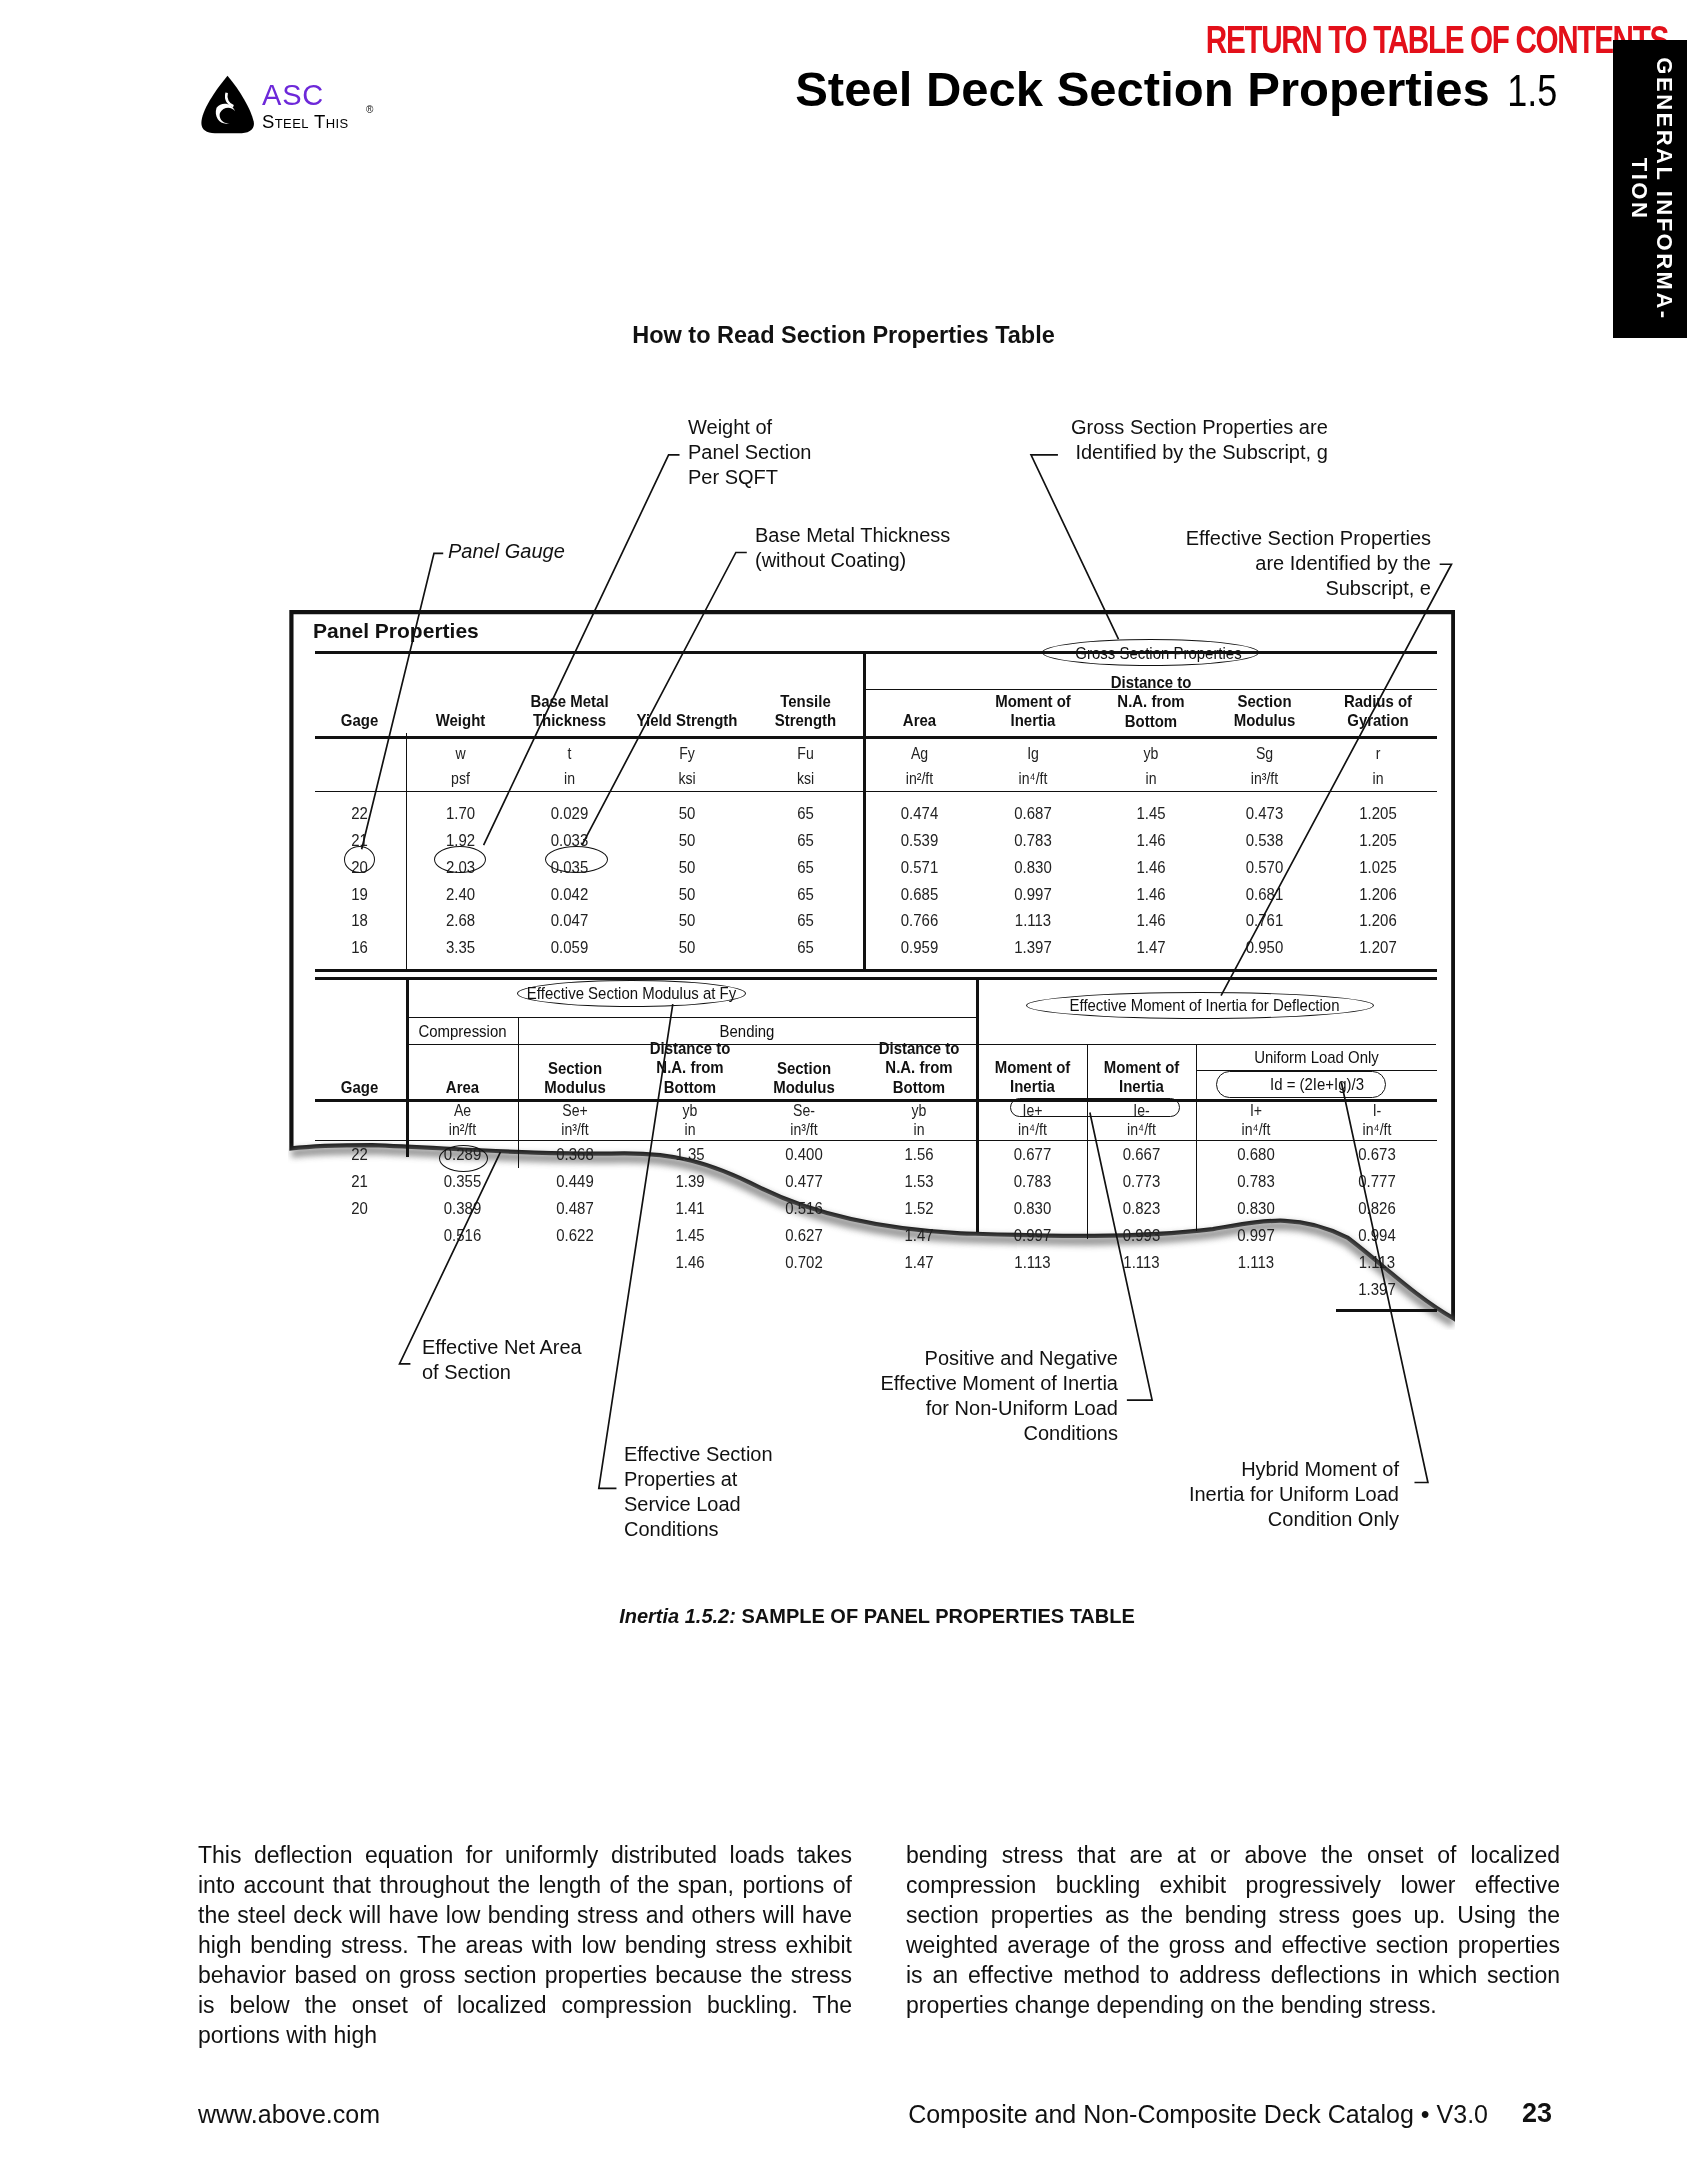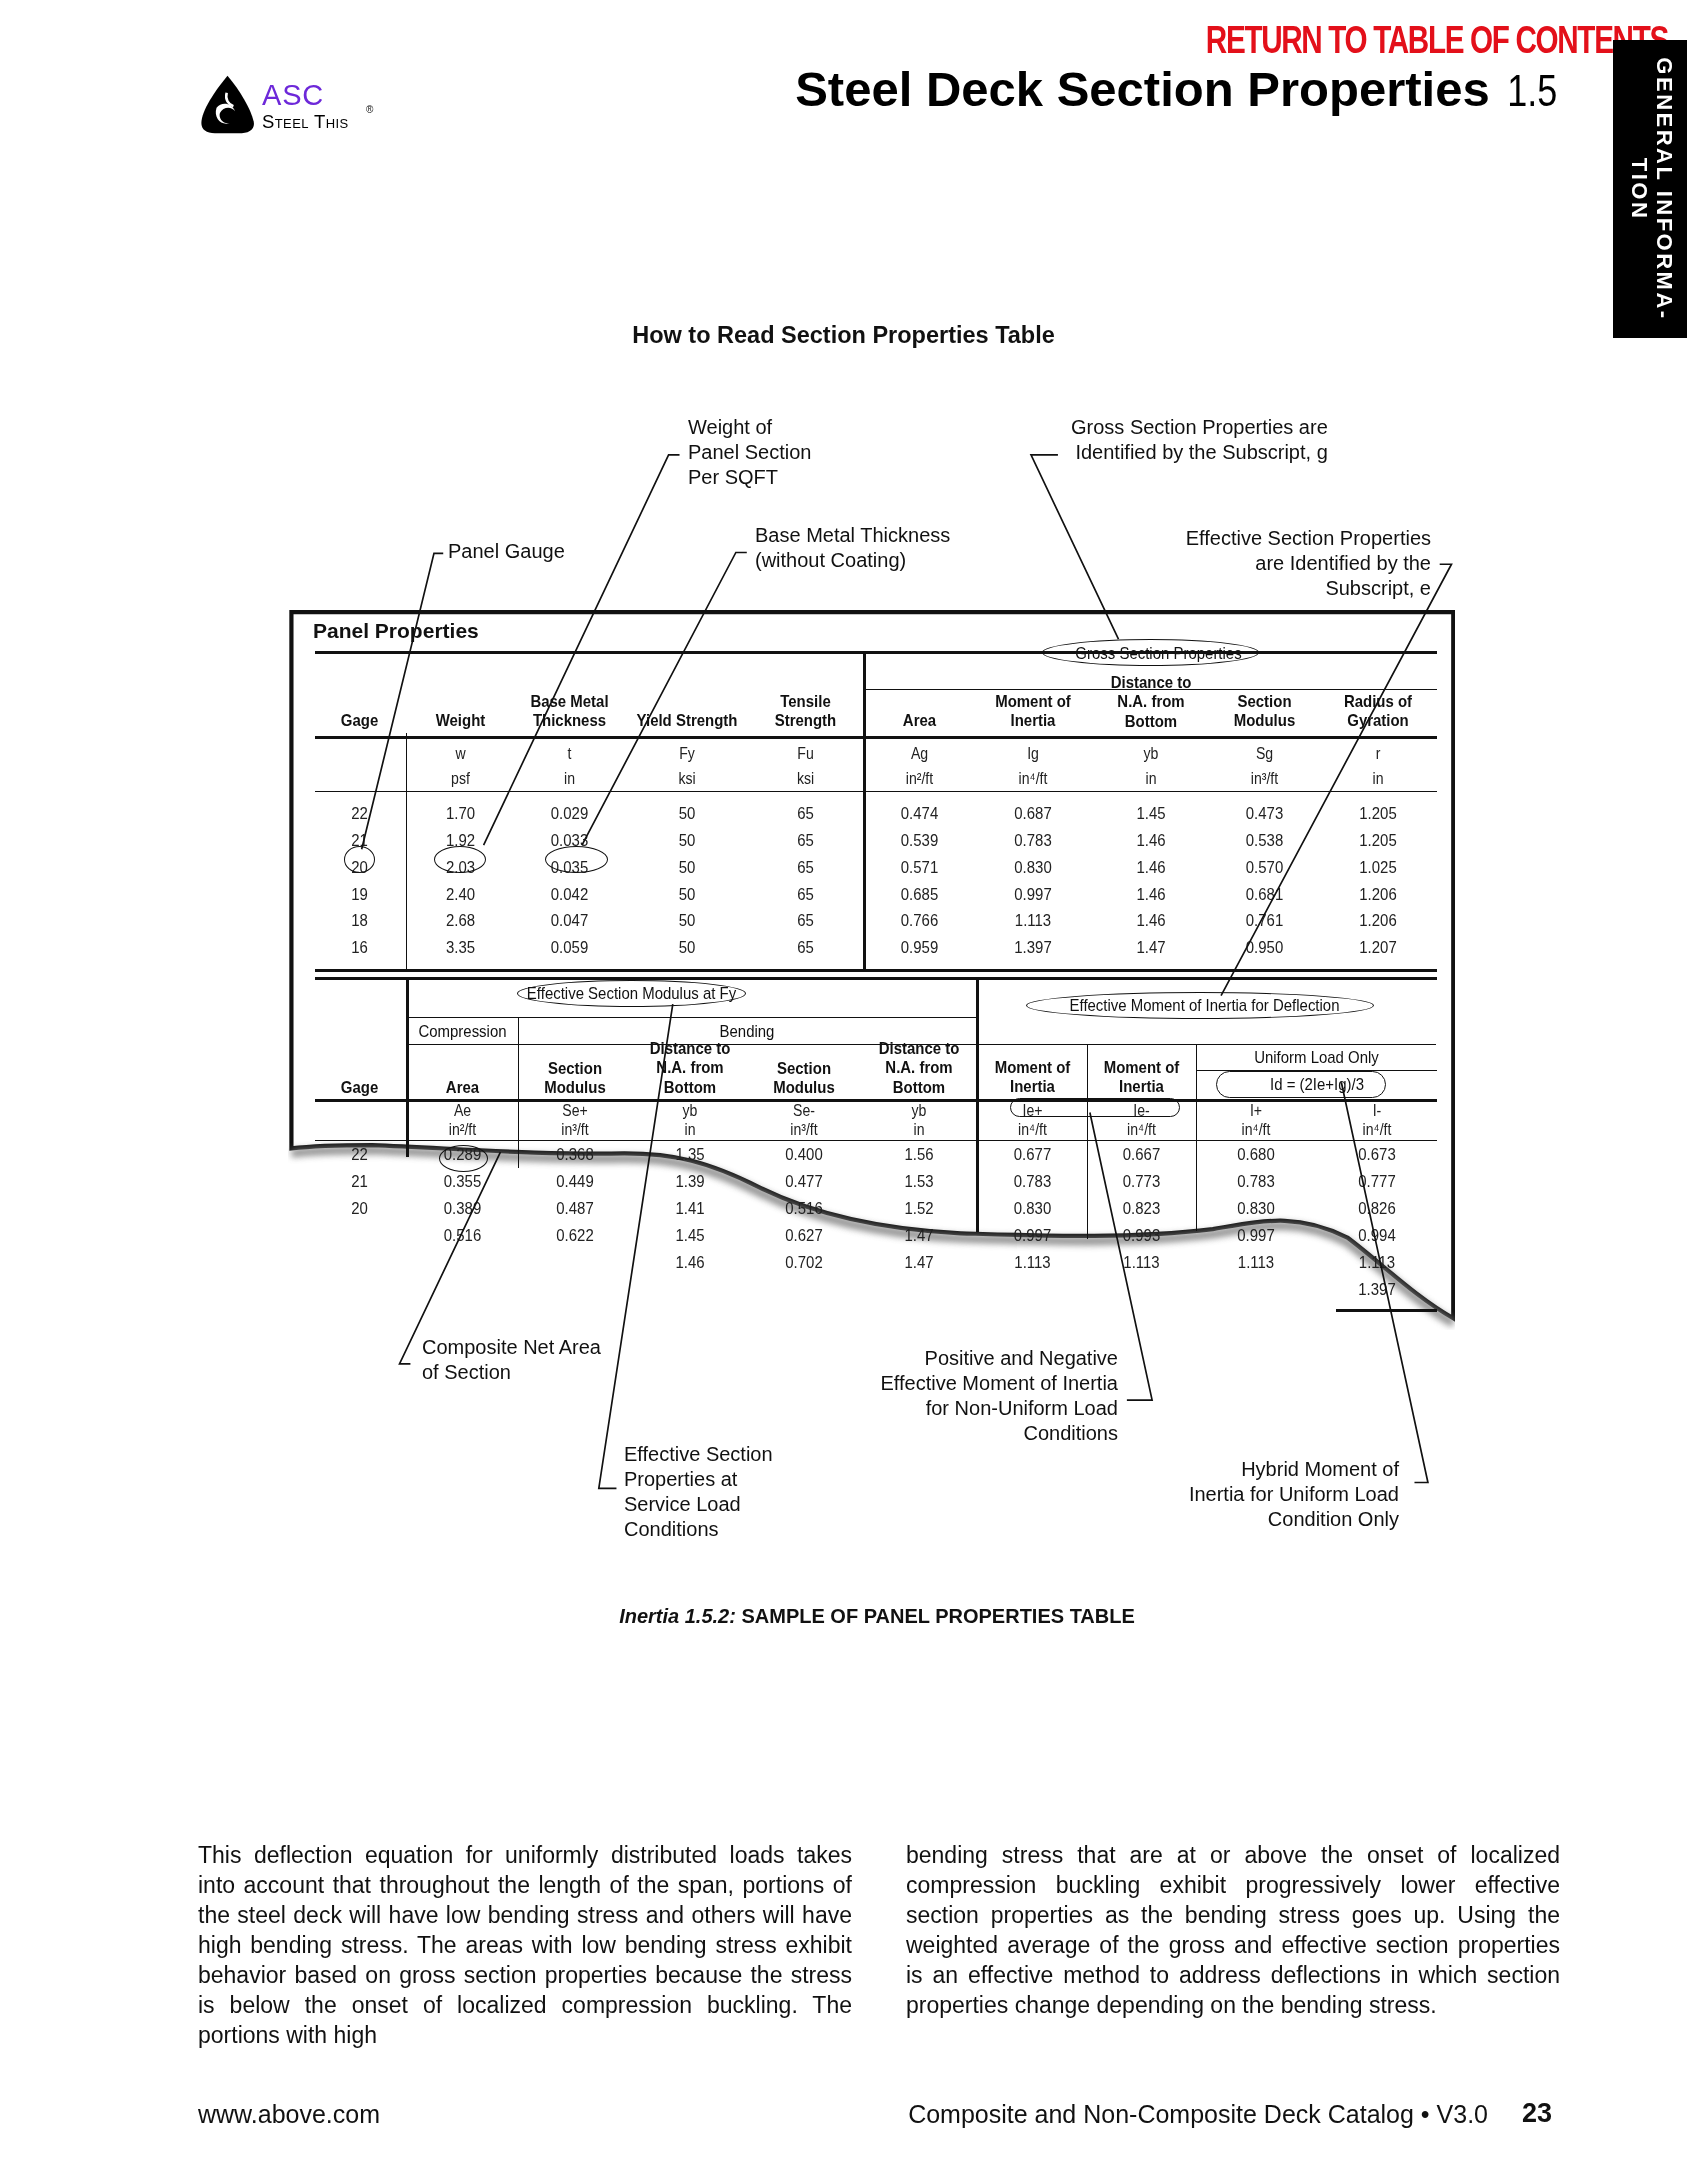--- a/index.html
+++ b/index.html
@@ -60,27 +60,27 @@
   <div class="txt">GENERAL INFORMA- TION</div>
 </div>
 
 <div class="abs subhead">How to Read Section Properties Table</div>
 
 <div class="abs callout" style="left:688px;top:415px;">Weight of
 Panel Section
 Per SQFT</div>
 <div class="abs callout" style="left:1071px;top:415px;text-align:right;">Gross Section Properties are
 Identified by the Subscript, g</div>
-<div class="abs callout" style="left:448px;top:539px;">Panel Gauge</div>
+<div class="abs callout" style="left:448px;top:539px;font-style:italic;">Panel Gauge</div>
 <div class="abs callout" style="left:755px;top:523px;">Base Metal Thickness
 (without Coating)</div>
 <div class="abs callout right" style="left:1093px;top:526px;width:338px;">Effective Section Properties
 are Identified by the
 Subscript, e</div>
-<div class="abs callout" style="left:422px;top:1335px;">Composite Net Area
+<div class="abs callout" style="left:422px;top:1335px;">Effective Net Area
 of Section</div>
 <div class="abs callout" style="left:624px;top:1442px;">Effective Section
 Properties at
 Service Load
 Conditions</div>
 <div class="abs callout right" style="left:807px;top:1346px;width:311px;">Positive and Negative
 Effective Moment of Inertia
 for Non-Uniform Load
 Conditions</div>
 <div class="abs callout right" style="left:1093px;top:1443px;width:306px;margin-top:14px;">Hybrid Moment of

